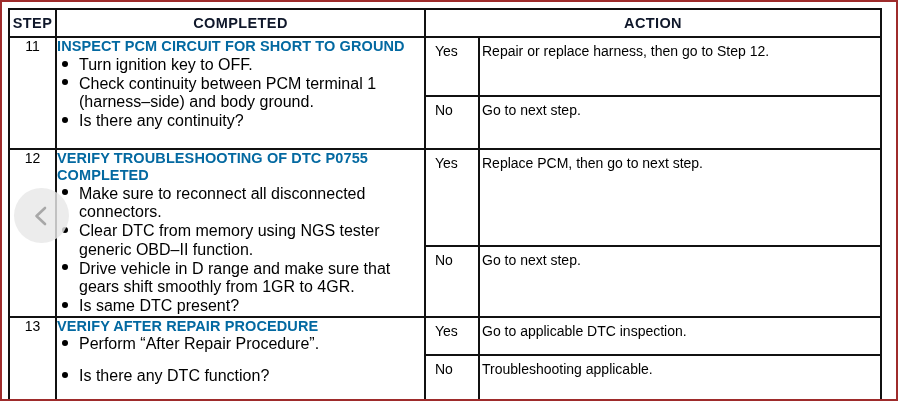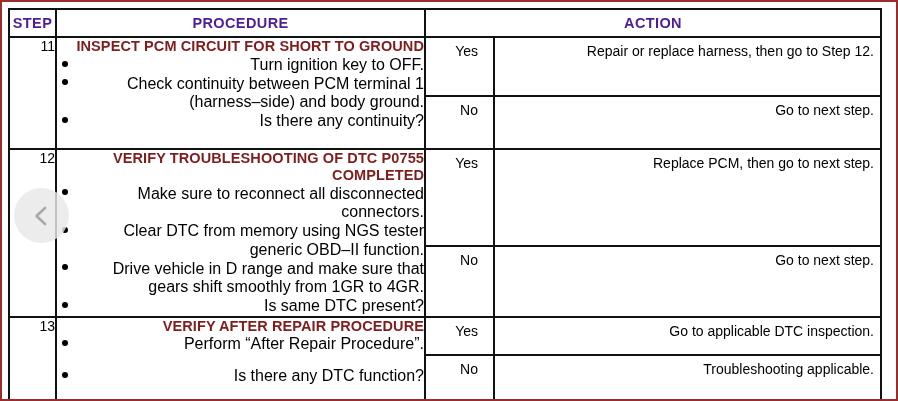--- a/index.html
+++ b/index.html
@@ -36,58 +36,57 @@
     height: 382px;
     border-collapse: collapse;
     table-layout: fixed;
     background: #ffffff;
   }
   table.flow td, table.flow th {
     border: 2px solid #111111;
     padding: 0;
     vertical-align: top;
     background: #ffffff;
-    text-align: right;
   }
 
   
   col.c-step      { width: 47px; }
   col.c-insp      { width: 369px; }
   col.c-yn        { width: 43px; }
   col.c-action    { width: 413px; }
 
   
   tr.head th {
     height: 26px;
     text-align: center;
     vertical-align: middle;
     font-size: 14.5px;
     font-weight: bold;
     letter-spacing: 0.4px;
-    color: #4c1d95;
+    color: #0f172a;
     padding: 0 2px;
   }
 
   
   td.stepnum {
     text-align: center;
     font-size: 14px;
     color: #000;
     padding-top: 7px;
   }
 
   
   td.insp {
     padding: 6px 8px 6px 9px;
   }
   .insp-title {
     font-size: 14.5px;
     font-weight: bold;
     line-height: 1.16;
-    color: #7f1d1d;
+    color: #0369a1;
     letter-spacing: 0.1px;
     margin: 0 0 1px 0;
   }
   ul.insp-list {
     list-style: none;
     margin: 0;
     padding: 0;
   }
   ul.insp-list li {
     position: relative;
@@ -123,21 +122,21 @@
     border-bottom: 2px solid #111111;
     padding: 0;
     vertical-align: top;
     background: #fff;
   }
   table.sub tr:last-child td { border-bottom: 0; }
   table.sub td.yncell {
     width: 43px;
     border-right: 2px solid #111111;
     font-size: 14px;
-    padding: 5px 15px 5px 9px;
+    padding: 5px 0 5px 9px;
     color: #000;
   }
   table.sub td.actcell {
     font-size: 14px;
     padding: 5px 6px 5px 2px;
     line-height: 1.2;
     color: #000;
   }
 
   
@@ -168,21 +167,21 @@
     <table class="flow">
       <colgroup>
         <col class="c-step">
         <col class="c-insp">
         <col class="c-yn">
         <col class="c-action">
       </colgroup>
       <tbody>
         <tr class="head">
           <th>STEP</th>
-          <th>PROCEDURE</th>
+          <th>COMPLETED</th>
           <th colspan="2">ACTION</th>
         </tr>
 
         <tr style="height:112px;">
           <td class="stepnum">11</td>
           <td class="insp">
             <div class="insp-title">INSPECT PCM CIRCUIT FOR SHORT TO GROUND</div>
             <ul class="insp-list">
               <li><span class="bullet"></span><span>Turn ignition key to OFF.</span></li>
               <li><span class="bullet"></span><span>Check continuity between PCM terminal 1 (harness–side) and body ground.</span></li>

